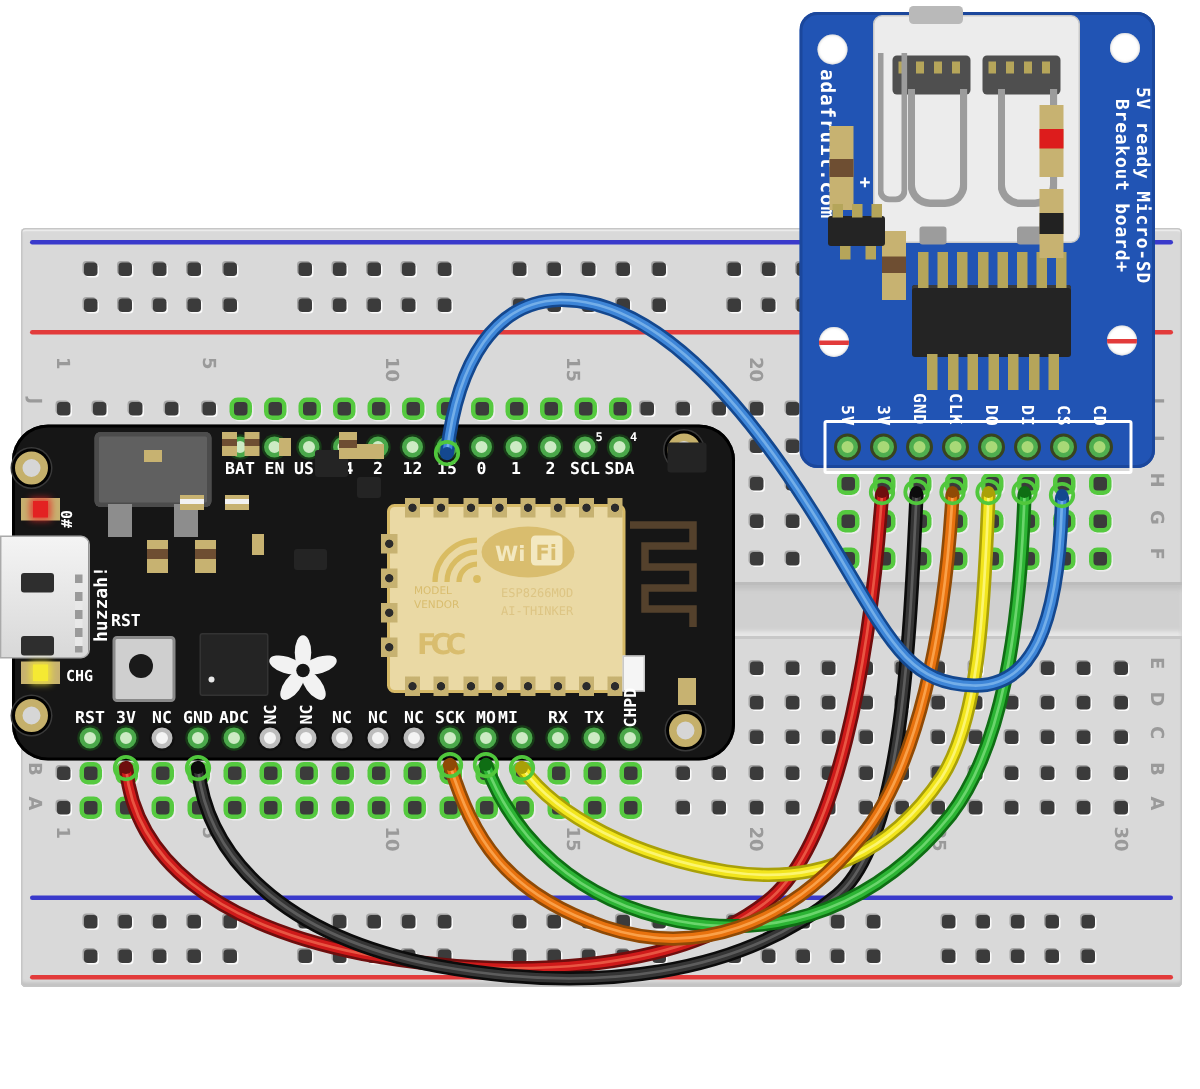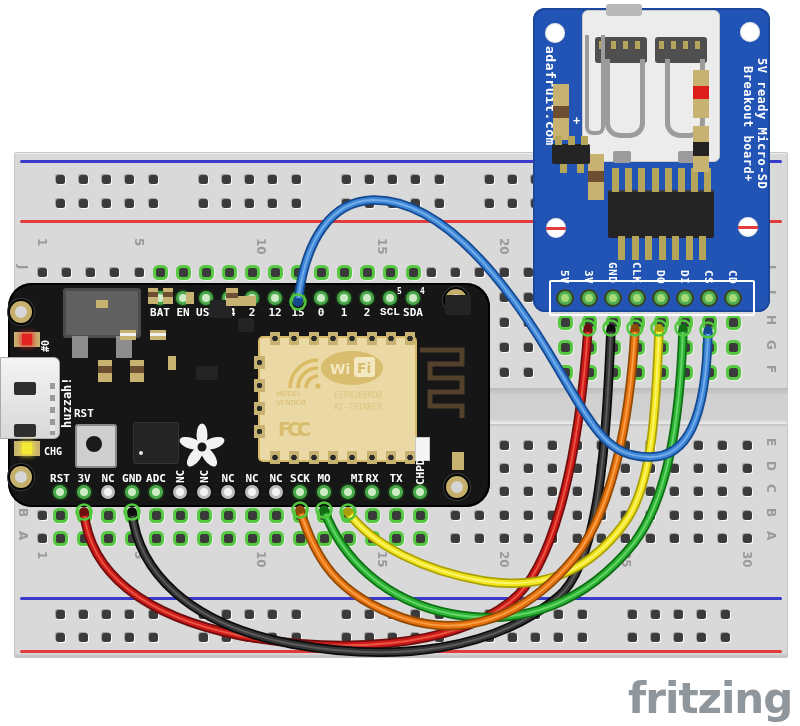--- a/index.html
+++ b/index.html
@@ -558,21 +558,21 @@
       <div class="abs flbl" style="left: 251px; top: 23px; width: 32px; text-align: center;">12</div>
       <div class="abs pin g" style="left: 283px; top: 8px;"></div>
       <div class="abs flbl" style="left: 274px; top: 23px; width: 32px; text-align: center;">15</div>
       <div class="abs pin g" style="left: 306px; top: 8px;"></div>
       <div class="abs flbl" style="left: 297px; top: 23px; width: 32px; text-align: center;">0</div>
       <div class="abs pin g" style="left: 329px; top: 8px;"></div>
       <div class="abs flbl" style="left: 320px; top: 23px; width: 32px; text-align: center;">1</div>
       <div class="abs pin g" style="left: 352px; top: 8px;"></div>
       <div class="abs flbl" style="left: 343px; top: 23px; width: 32px; text-align: center;">2</div>
       <div class="abs pin g" style="left: 375px; top: 8px;"></div>
-      <div class="abs flbl" style="left: 366px; top: 23px; width: 32px; text-align: center; font-family: Liberation Mono, monospace;">SCL</div>
+      <div class="abs flbl" style="left: 366px; top: 23px; width: 32px; text-align: center;">SCL</div>
       <div class="abs pin g" style="left: 398px; top: 8px;"></div>
       <div class="abs flbl" style="left: 389px; top: 23px; width: 32px; text-align: center;">SDA</div>
       <div class="abs pin g" style="left: 45px; top: 202px;"></div>
       <div class="abs flbl" style="left: 36px; top: 189px; width: 32px; text-align: center;">RST</div>
       <div class="abs pin g" style="left: 69px; top: 202px;"></div>
       <div class="abs flbl" style="left: 60px; top: 189px; width: 32px; text-align: center;">3V</div>
       <div class="abs pin x" style="left: 93px; top: 202px;"></div>
       <div class="abs flbl" style="left: 84px; top: 189px; width: 32px; text-align: center;">NC</div>
       <div class="abs pin g" style="left: 117px; top: 202px;"></div>
       <div class="abs flbl" style="left: 108px; top: 189px; width: 32px; text-align: center;">GND</div>
@@ -586,21 +586,21 @@
       <div class="abs flbl" style="left: 204px; top: 189px; width: 32px; text-align: center;">NC</div>
       <div class="abs pin x" style="left: 237px; top: 202px;"></div>
       <div class="abs flbl" style="left: 228px; top: 189px; width: 32px; text-align: center;">NC</div>
       <div class="abs pin x" style="left: 261px; top: 202px;"></div>
       <div class="abs flbl" style="left: 252px; top: 189px; width: 32px; text-align: center;">NC</div>
       <div class="abs pin g" style="left: 285px; top: 202px;"></div>
       <div class="abs flbl" style="left: 276px; top: 189px; width: 32px; text-align: center;">SCK</div>
       <div class="abs pin g" style="left: 309px; top: 202px;"></div>
       <div class="abs flbl" style="left: 300px; top: 189px; width: 32px; text-align: center;">MO</div>
       <div class="abs pin g" style="left: 333px; top: 202px;"></div>
-      <div class="abs flbl" style="left: 324px; top: 189px; width: 32px; text-align: right;">MI</div>
+      <div class="abs flbl" style="left: 324px; top: 189px; width: 32px; text-align: left;">MI</div>
       <div class="abs pin g" style="left: 357px; top: 202px;"></div>
       <div class="abs flbl" style="left: 348px; top: 189px; width: 32px; text-align: center;">RX</div>
       <div class="abs pin g" style="left: 381px; top: 202px;"></div>
       <div class="abs flbl" style="left: 372px; top: 189px; width: 32px; text-align: center;">TX</div>
       <div class="abs pin g" style="left: 405px; top: 202px;"></div>
       <div class="abs flbl rotm90" style="left: 406px; top: 202px;">CHPD</div>
       <div class="abs tan2" style="left: 140px; top: 5px; width: 10px; height: 16px;"></div>
       <div class="abs tan2" style="left: 155px; top: 5px; width: 10px; height: 16px;"></div>
       <div class="abs tan" style="left: 178px; top: 9px; width: 8px; height: 12px;"></div>
       <div class="abs tan" style="left: 224px; top: 13px; width: 24px; height: 10px;"></div>
@@ -768,14 +768,13 @@
       <circle cx="635" cy="328" r="4" fill="#8f4a06"></circle>
       <path d="M298 302 C305 240 331 201 373 200 C433 199 493 262 547 350 C592 424 603 456 649 457 C687 458 706 420 708 332" stroke="#14488f" stroke-width="9.5" fill="none" stroke-linecap="round"></path>
       <path d="M298 302 C305 240 331 201 373 200 C433 199 493 262 547 350 C592 424 603 456 649 457 C687 458 706 420 708 332" stroke="#3e86d8" stroke-width="6" fill="none" stroke-linecap="round"></path>
       <path d="M298 302 C305 240 331 201 373 200 C433 199 493 262 547 350 C592 424 603 456 649 457 C687 458 706 420 708 332" stroke="#86bbee" stroke-width="1.8" fill="none" stroke-linecap="round" opacity="0.75"></path>
       <circle cx="298" cy="302" r="7.5" stroke="#50c73c" stroke-width="2.5" fill="none"></circle>
       <circle cx="298" cy="302" r="4" fill="#14488f"></circle>
       <circle cx="708" cy="330" r="7.5" stroke="#50c73c" stroke-width="2.5" fill="none"></circle>
       <circle cx="708" cy="330" r="4" fill="#14488f"></circle>
     </svg>
 
-  <div class="abs logo">fritzing</div>
 </div>
 
 </body></html>

